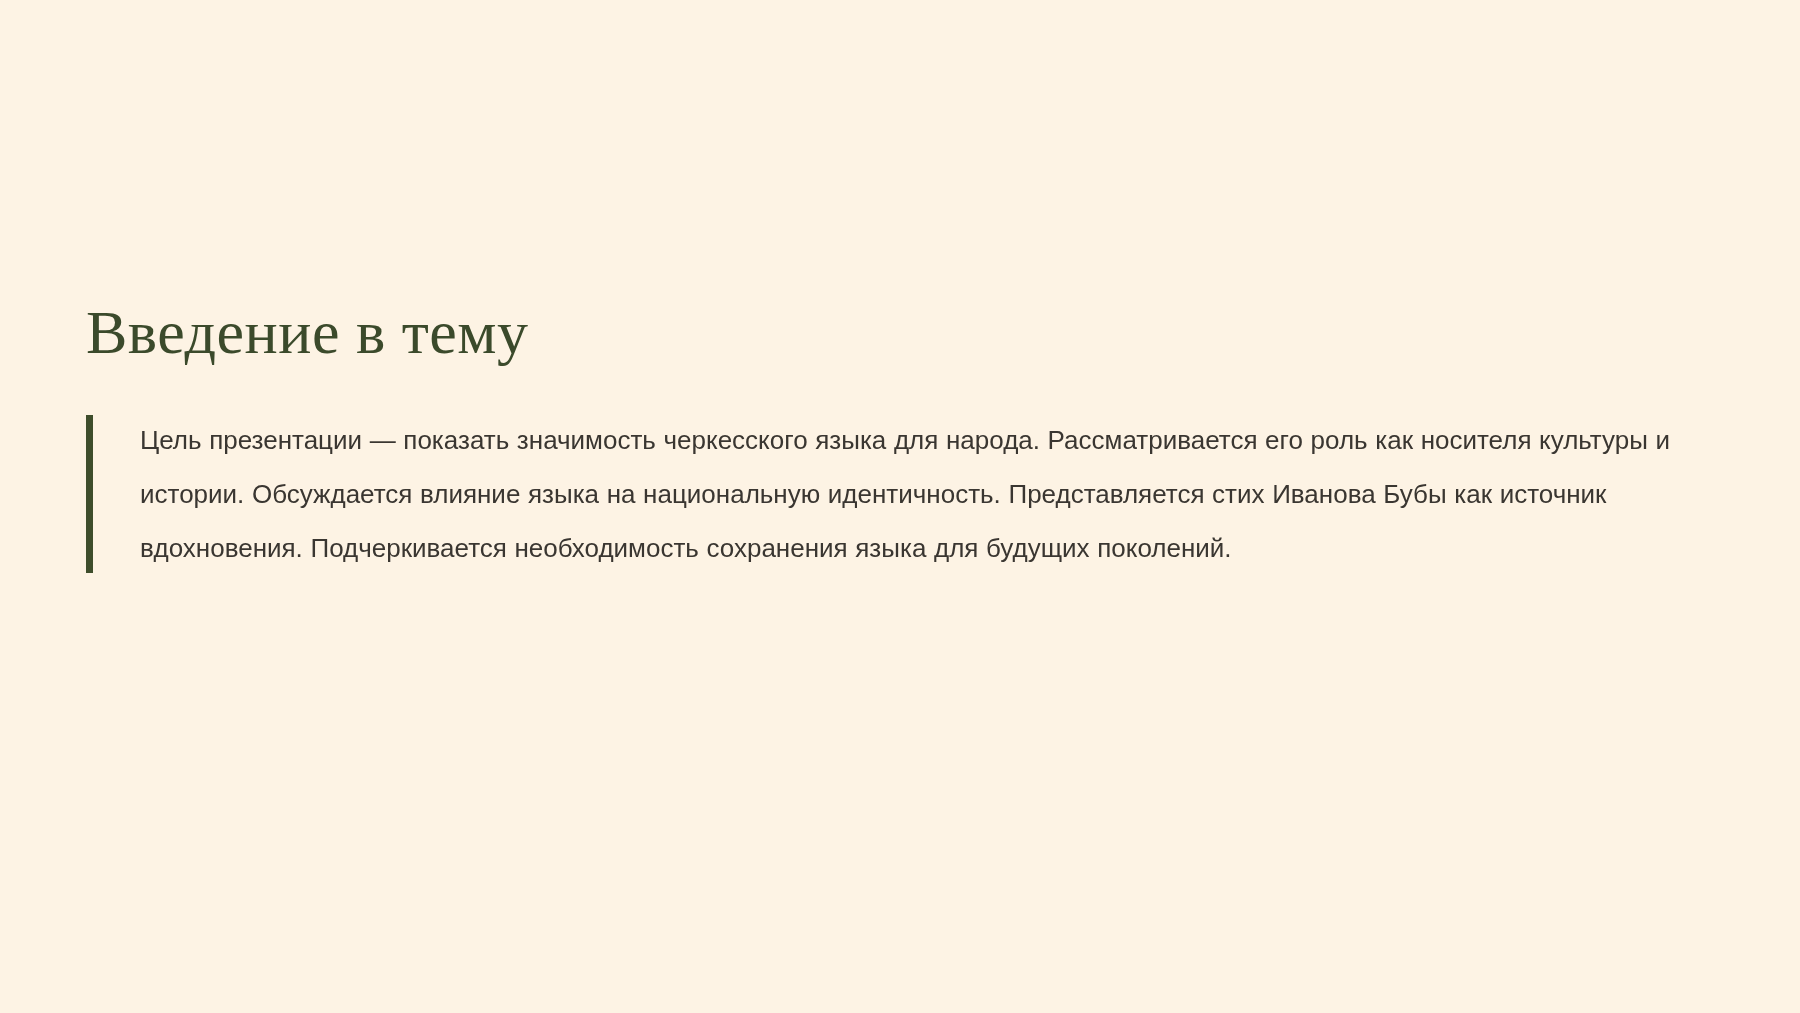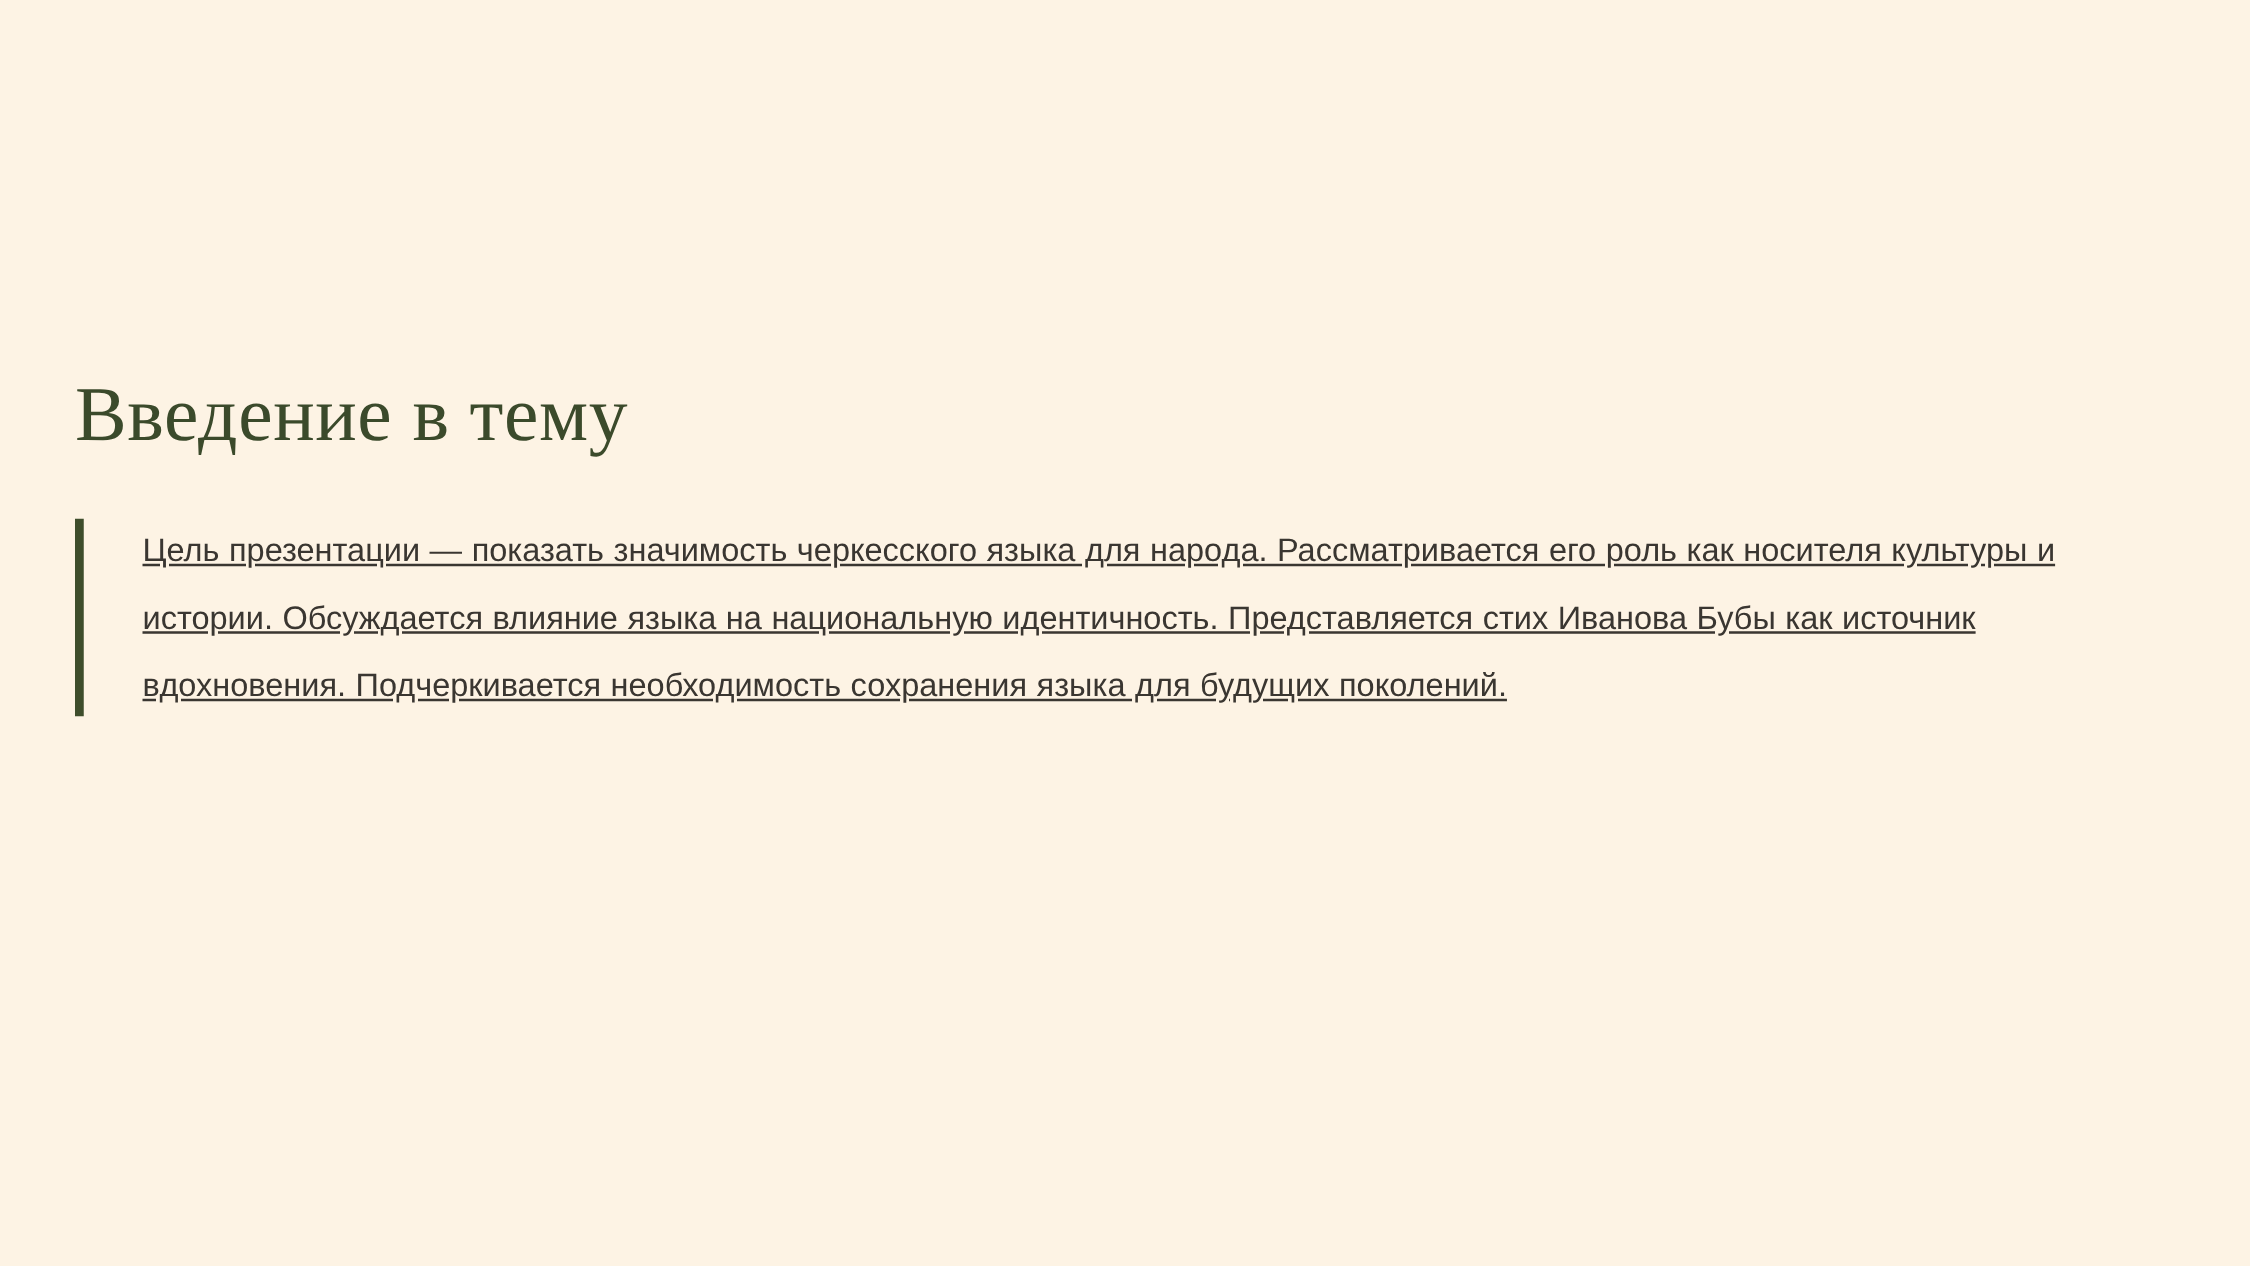--- a/index.html
+++ b/index.html
@@ -18,21 +18,21 @@
   .slide {
     position: relative;
     width: 1800px;
     height: 1013px;
     background: #fdf3e4;
     box-sizing: border-box;
   }
 
   .slide-content {
     position: absolute;
-    left: 60px;
+    left: 86px;
     top: 300px;
     width: 1640px;
   }
 
   .slide-title {
     font-family: "Liberation Serif", "DejaVu Serif", serif;
     font-size: 62px;
     line-height: 1.05;
     font-weight: 400;
     color: #3b4a2b;
@@ -61,21 +61,20 @@
     margin: 0;
     padding: 0;
     font-family: "Liberation Sans", "DejaVu Sans", sans-serif;
     font-size: 26px;
     line-height: 54px;
     font-weight: 400;
     color: #3a3631;
     max-width: 1580px;
     text-align: left;
     word-spacing: 0.4px;
-    text-decoration: underline;
   }
 </style>
 </head>
 <body>
 
 <div class="slide">
   <div class="slide-content">
 
     <h1 class="slide-title">Введение в тему</h1>
 

